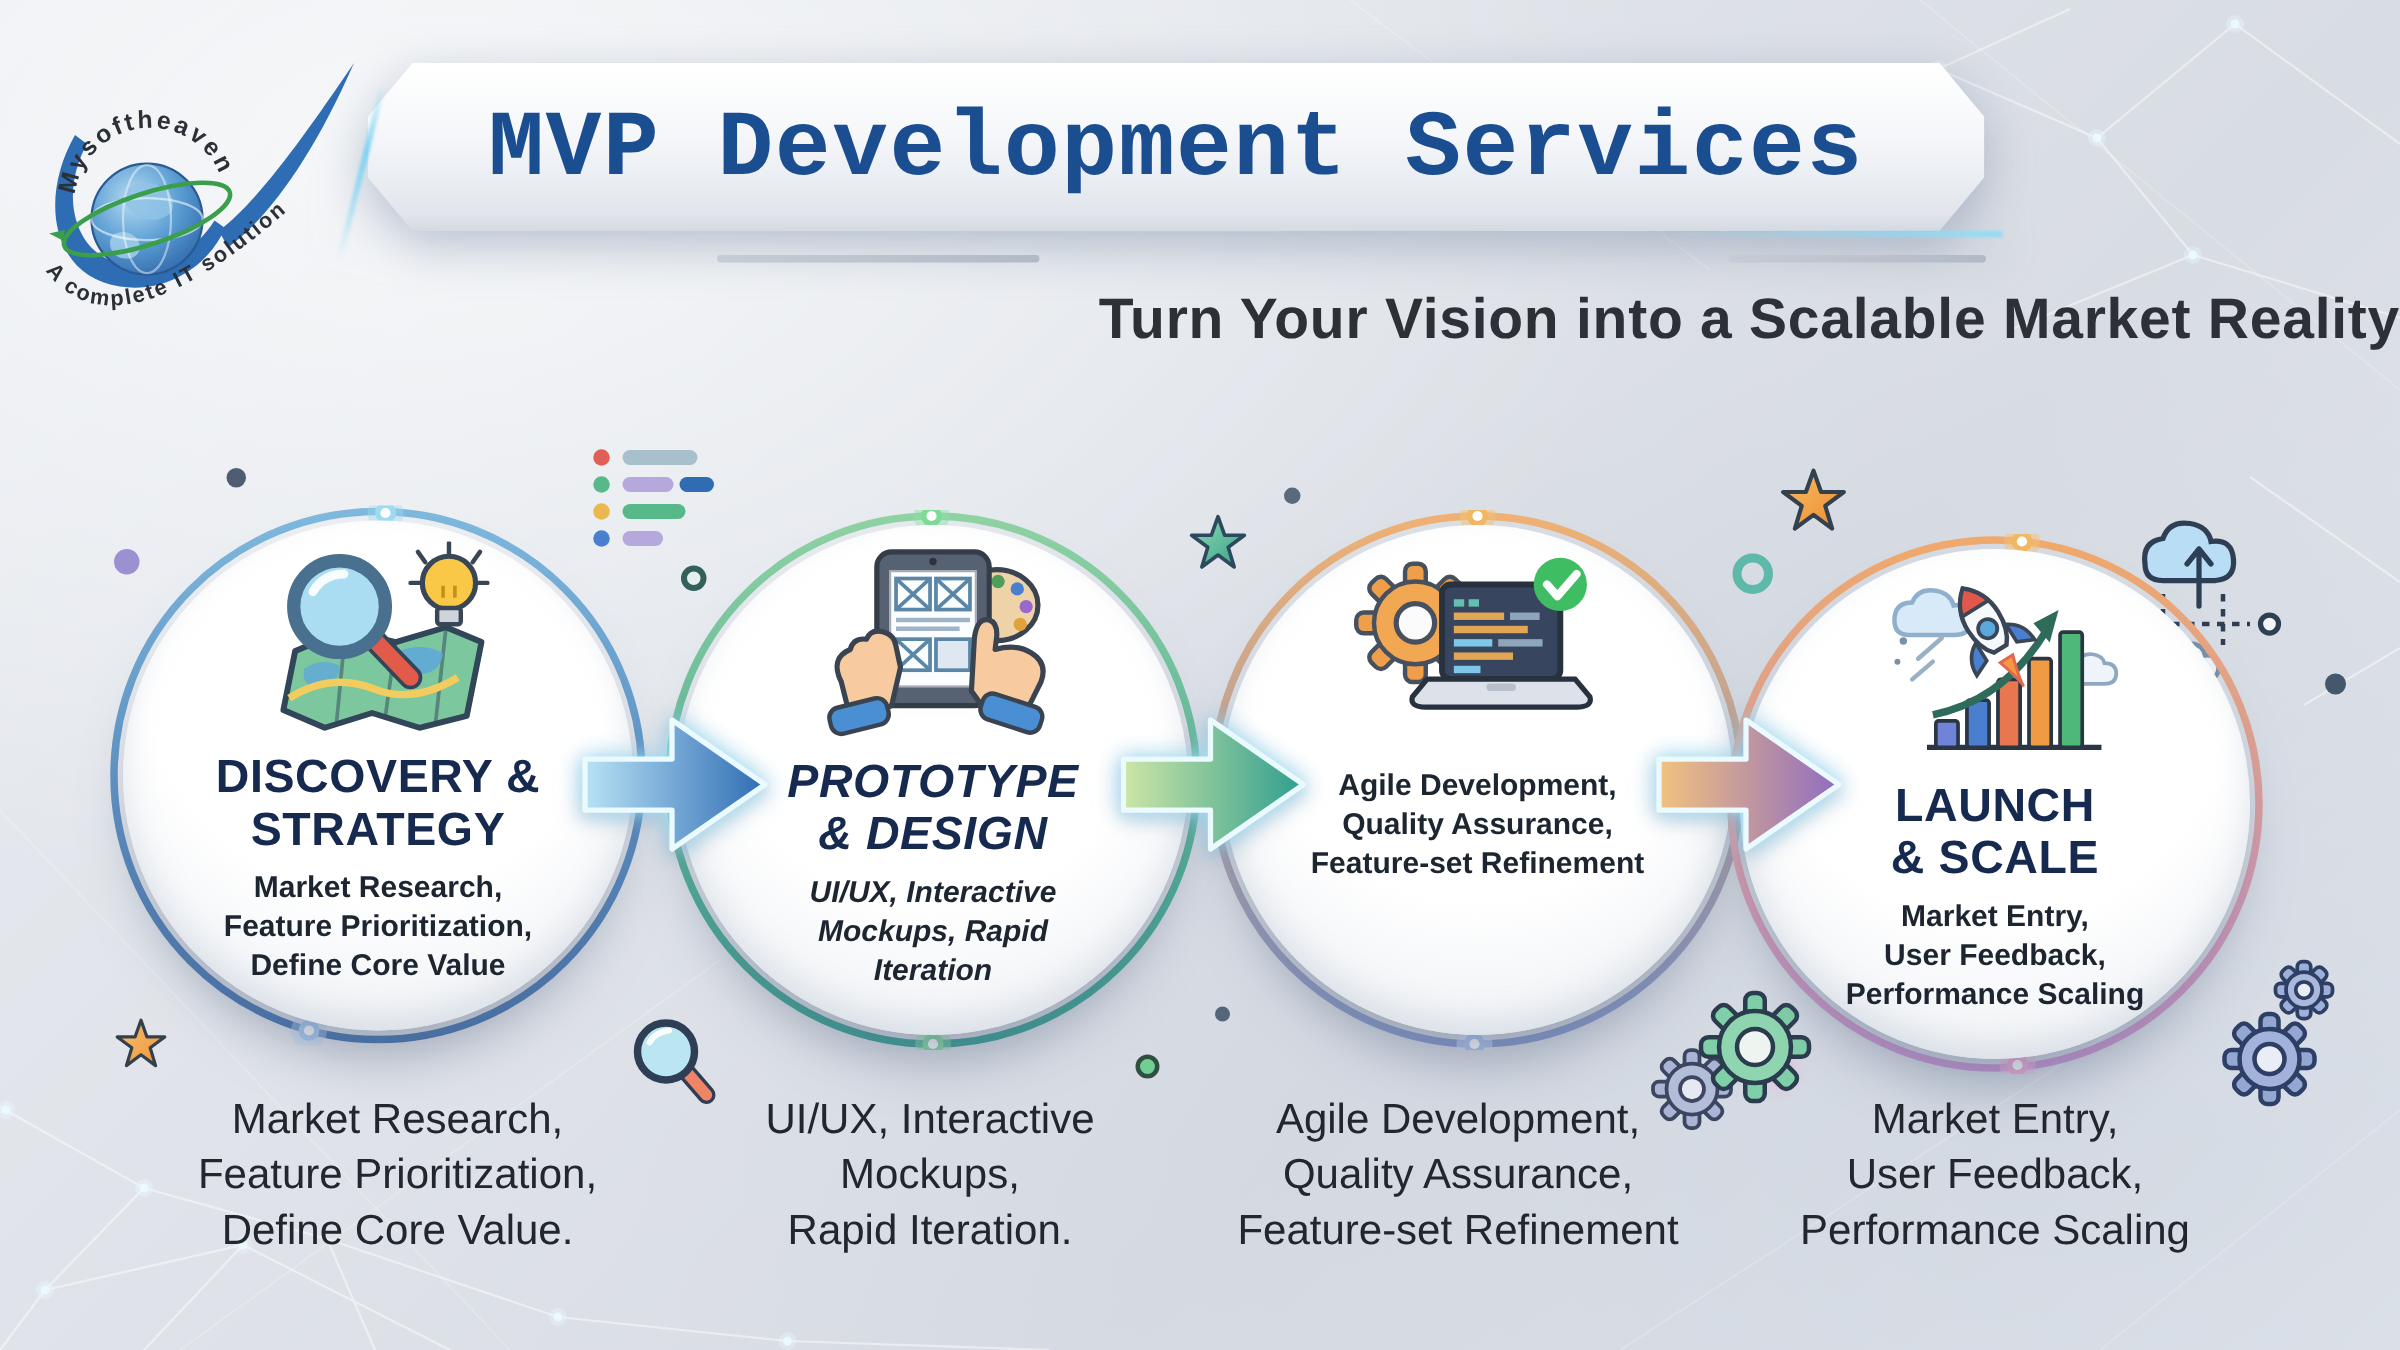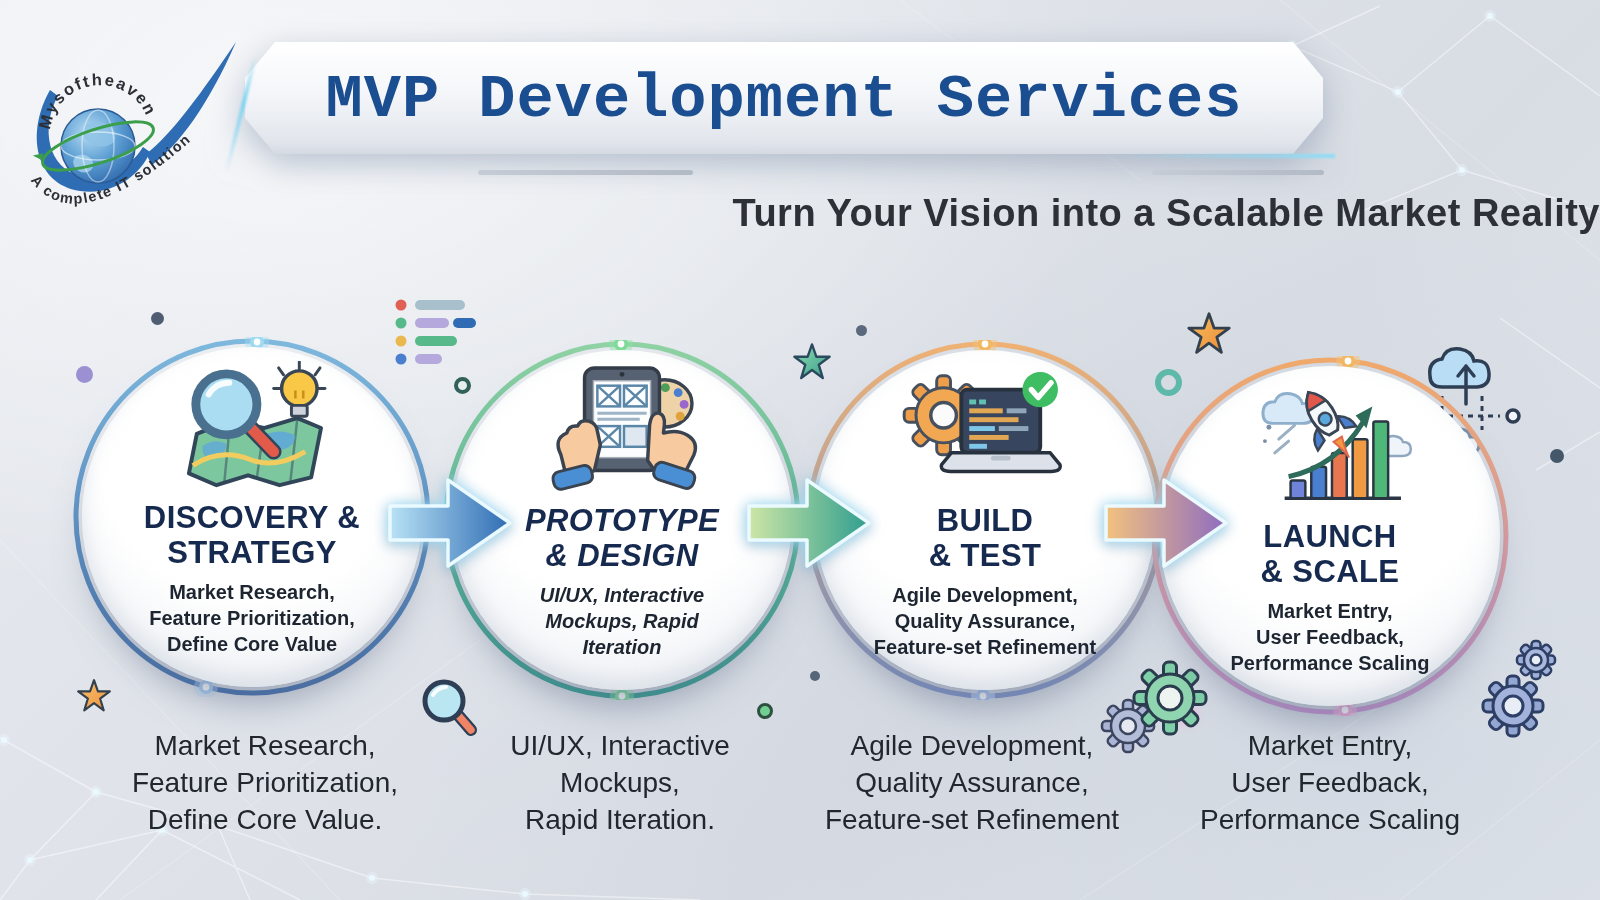--- a/index.html
+++ b/index.html
@@ -307,22 +307,20 @@
           <rect x="74" y="63" width="26" height="5" fill="#7fc7e8"></rect>
             <rect x="104" y="63" width="30" height="5" fill="#8fa6ba"></rect>
           <rect x="74" y="72" width="40" height="5" fill="#e2a755"></rect>
           <rect x="74" y="81" width="18" height="5" fill="#7fc7e8"></rect>
         </g>
         <path d="M56 90 h100 l10 12 q2 7 -9 7 H55 q-11 0 -9 -7 z" fill="#dde2ea" stroke="#28313e" stroke-width="3.5"></path>
         <rect x="96" y="93" width="20" height="5" rx="2.5" fill="#b8c0cc"></rect>
         <circle cx="146" cy="26" r="18" fill="#3ebd62"></circle>
         <path d="M137 26 l7 8 l13 -15" stroke="#ffffff" stroke-width="5.5" fill="none" stroke-linecap="round" stroke-linejoin="round"></path>
       </svg>
-      <div class="stage-title">BUILD
-&amp; TEST</div>
       <div class="stage-sub">Agile Development,
 Quality Assurance,
 Feature-set Refinement</div>
     </div>
   </div>
 
   <div class="stage" id="stage-4">
     <svg class="stage-ring" viewBox="0 0 360 360">
       <defs>
           <linearGradient id="rg4" x1="0" y1="0" x2="0" y2="1">

